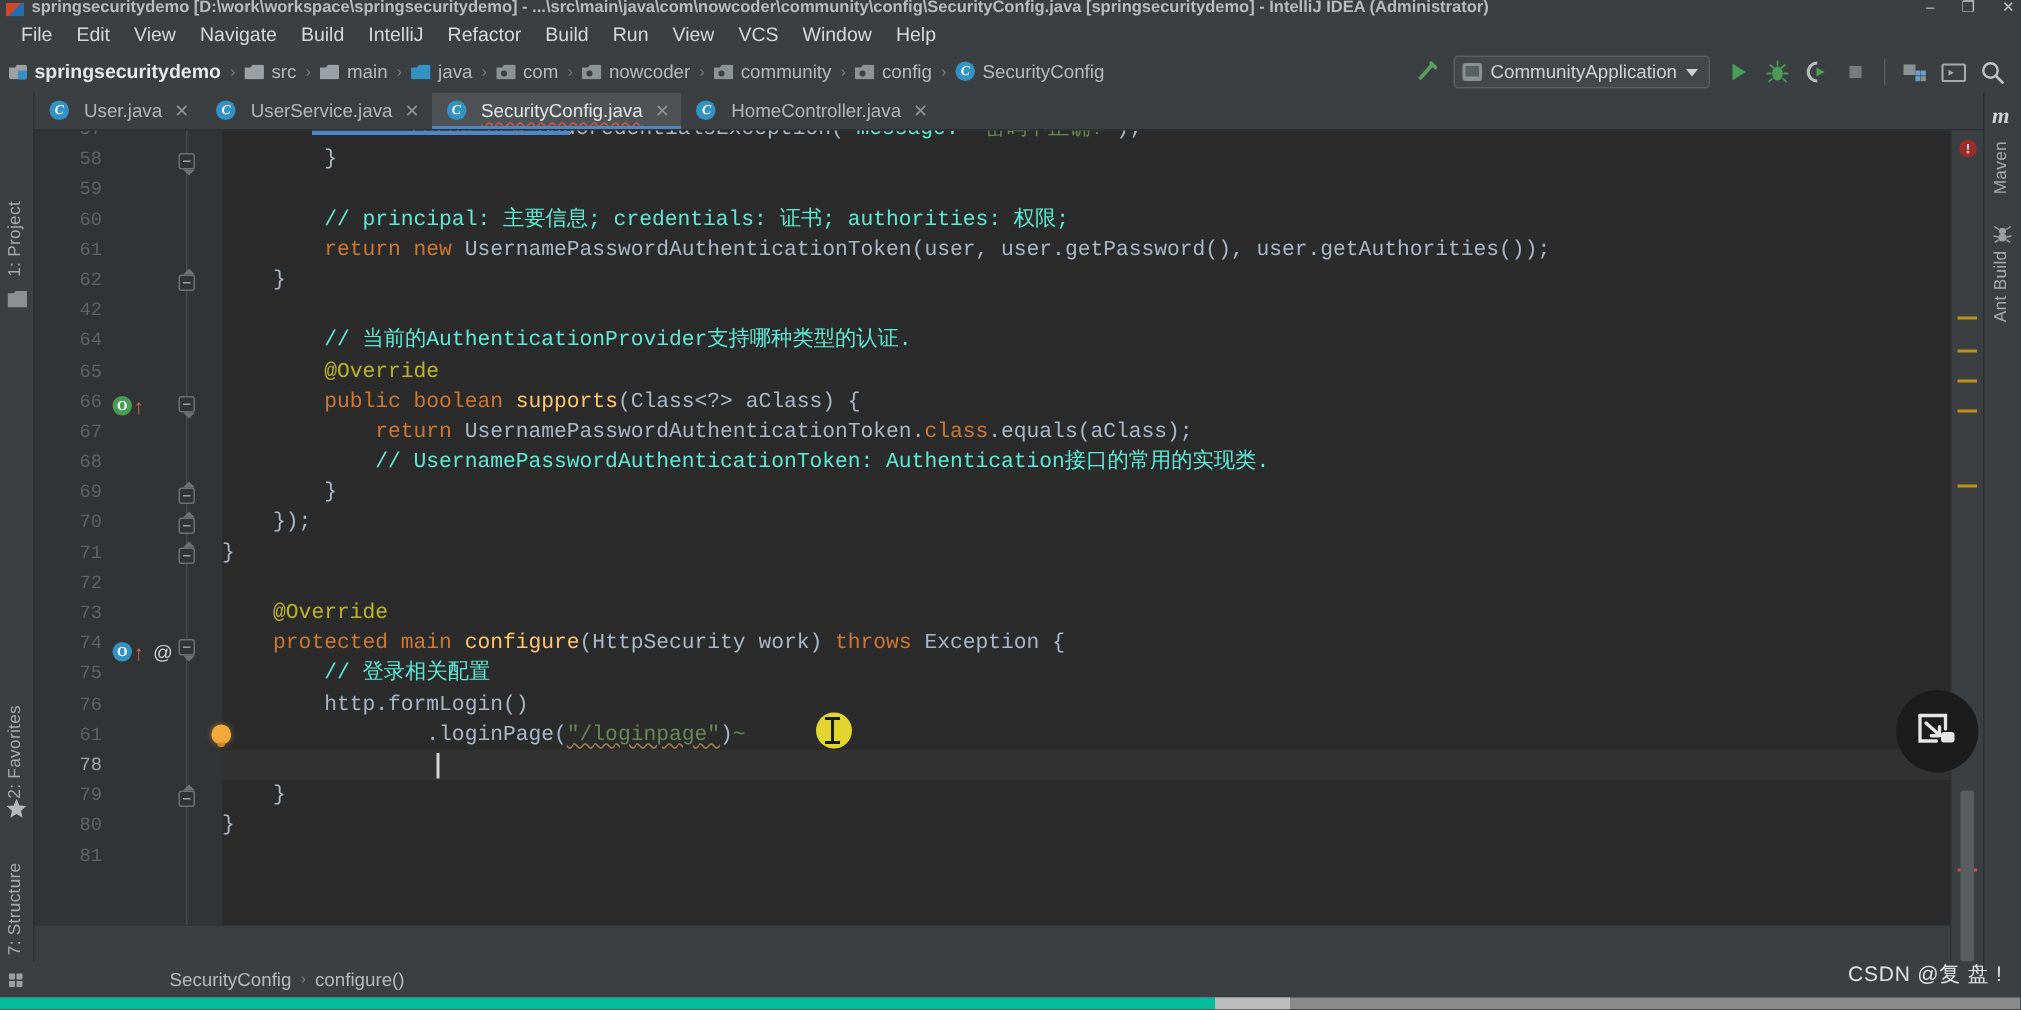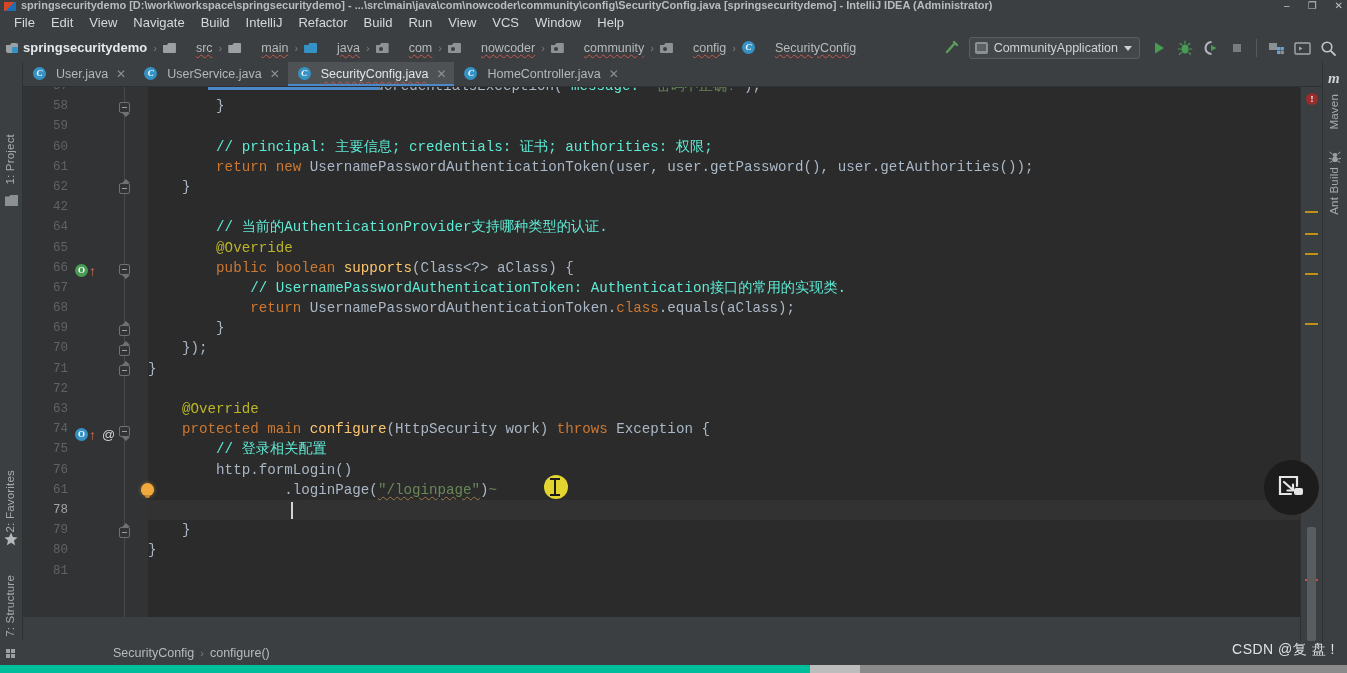--- a/index.html
+++ b/index.html
@@ -41,24 +41,23 @@
   
   .navbar {
     position: absolute; left: 0; top: 34px; width: 1347px; height: 28px;
     background: #3c3f41; display: flex; align-items: center;
   }
   .crumbs { display: flex; align-items: center; padding-left: 6px; flex: none; }
   .crumb { display: flex; align-items: center; color: #b6babb; font-size: 12.5px; white-space: nowrap; }
   .crumb.first { color: #e6e8e9; font-weight: bold; font-size: 13px; }
   .crumb .ctext { position: relative; padding-bottom: 1px; }
   .crumb .ctext.squig {
-    text-decoration: underline; text-decoration-style: wavy;
+    text-decoration-style: wavy;
     text-decoration-color: #c9564a; text-underline-offset: 2px;
     text-decoration-thickness: 1px;
-    margin-left: 15px;
   }
   .sep { color: #7a7f81; margin: 0 6px; font-size: 11px; }
 
   
   .ico { flex: none; margin-right: 4px; display: inline-block; position: relative; }
   .ico-mod { width: 13px; height: 12px; }
   .ico-mod .b { position: absolute; left: 0; top: 1px; width: 12px; height: 10px;
     background: #9aa0a3; border-radius: 1px 2px 2px 2px;
     clip-path: polygon(0 2px,4px 2px,5.5px 0,12px 0,12px 10px,0 10px); }
   .ico-mod .s { position: absolute; left: 6px; top: 5px; width: 6px; height: 6px;
@@ -515,21 +514,21 @@
       <div class="gline">42</div>
       <div class="gline">64</div>
       <div class="gline">65</div>
       <div class="gline">66</div>
       <div class="gline">67</div>
       <div class="gline">68</div>
       <div class="gline">69</div>
       <div class="gline">70</div>
       <div class="gline">71</div>
       <div class="gline">72</div>
-      <div class="gline">63</div>
+      <div class="gline">73</div>
       <div class="gline">74</div>
       <div class="gline">75</div>
       <div class="gline">76</div>
       <div class="gline">61</div>
       <div class="gline cur">78</div>
       <div class="gline">79</div>
       <div class="gline">80</div>
       <div class="gline">81</div>
 
       <span class="fold minus" style="top:15px;"></span>
@@ -556,22 +555,22 @@
 
       <div class="cline" style="margin-top:9.2px;"><span class="pl">        }</span></div>
       <div class="cline"> </div>
       <div class="cline"><span class="cm">        // principal: 主要信息; credentials: 证书; authorities: 权限;</span></div>
       <div class="cline"><span class="k">        return new </span><span class="pl">UsernamePasswordAuthenticationToken(user, user.getPassword(), user.getAuthorities());</span></div>
       <div class="cline"><span class="pl">    }</span></div>
       <div class="cline"> </div>
       <div class="cline"><span class="cm">        // 当前的AuthenticationProvider支持哪种类型的认证.</span></div>
       <div class="cline"><span class="an">        @Override</span></div>
       <div class="cline"><span class="k">        public boolean </span><span class="mth">supports</span><span class="pl">(Class&lt;?&gt; aClass) {</span></div>
+      <div class="cline"><span class="k">            return </span><span class="pl">UsernamePasswordAuthenticationToken.</span><span class="k">class</span><span class="pl">.equals(aClass);</span></div>
       <div class="cline"><span class="cm">            // UsernamePasswordAuthenticationToken: Authentication接口的常用的实现类.</span></div>
-      <div class="cline"><span class="k">            return </span><span class="pl">UsernamePasswordAuthenticationToken.</span><span class="k">class</span><span class="pl">.equals(aClass);</span></div>
       <div class="cline"><span class="pl">        }</span></div>
       <div class="cline"><span class="pl">    });</span></div>
       <div class="cline"><span class="pl">}</span></div>
       <div class="cline"> </div>
       <div class="cline"><span class="an">    @Override</span></div>
       <div class="cline"><span class="k">    protected main </span><span class="mth">configure</span><span class="pl">(HttpSecurity work) </span><span class="k">throws </span><span class="pl">Exception {</span></div>
       <div class="cline"><span class="cm">        // 登录相关配置</span></div>
       <div class="cline"><span class="pl">        http.formLogin()</span></div>
       <div class="cline"><span class="pl">                .loginPage(</span><span class="str squigstr">"/loginpage"</span><span class="pl">)</span><span class="str">~</span></div>
       <div class="cline hl"> </div>

